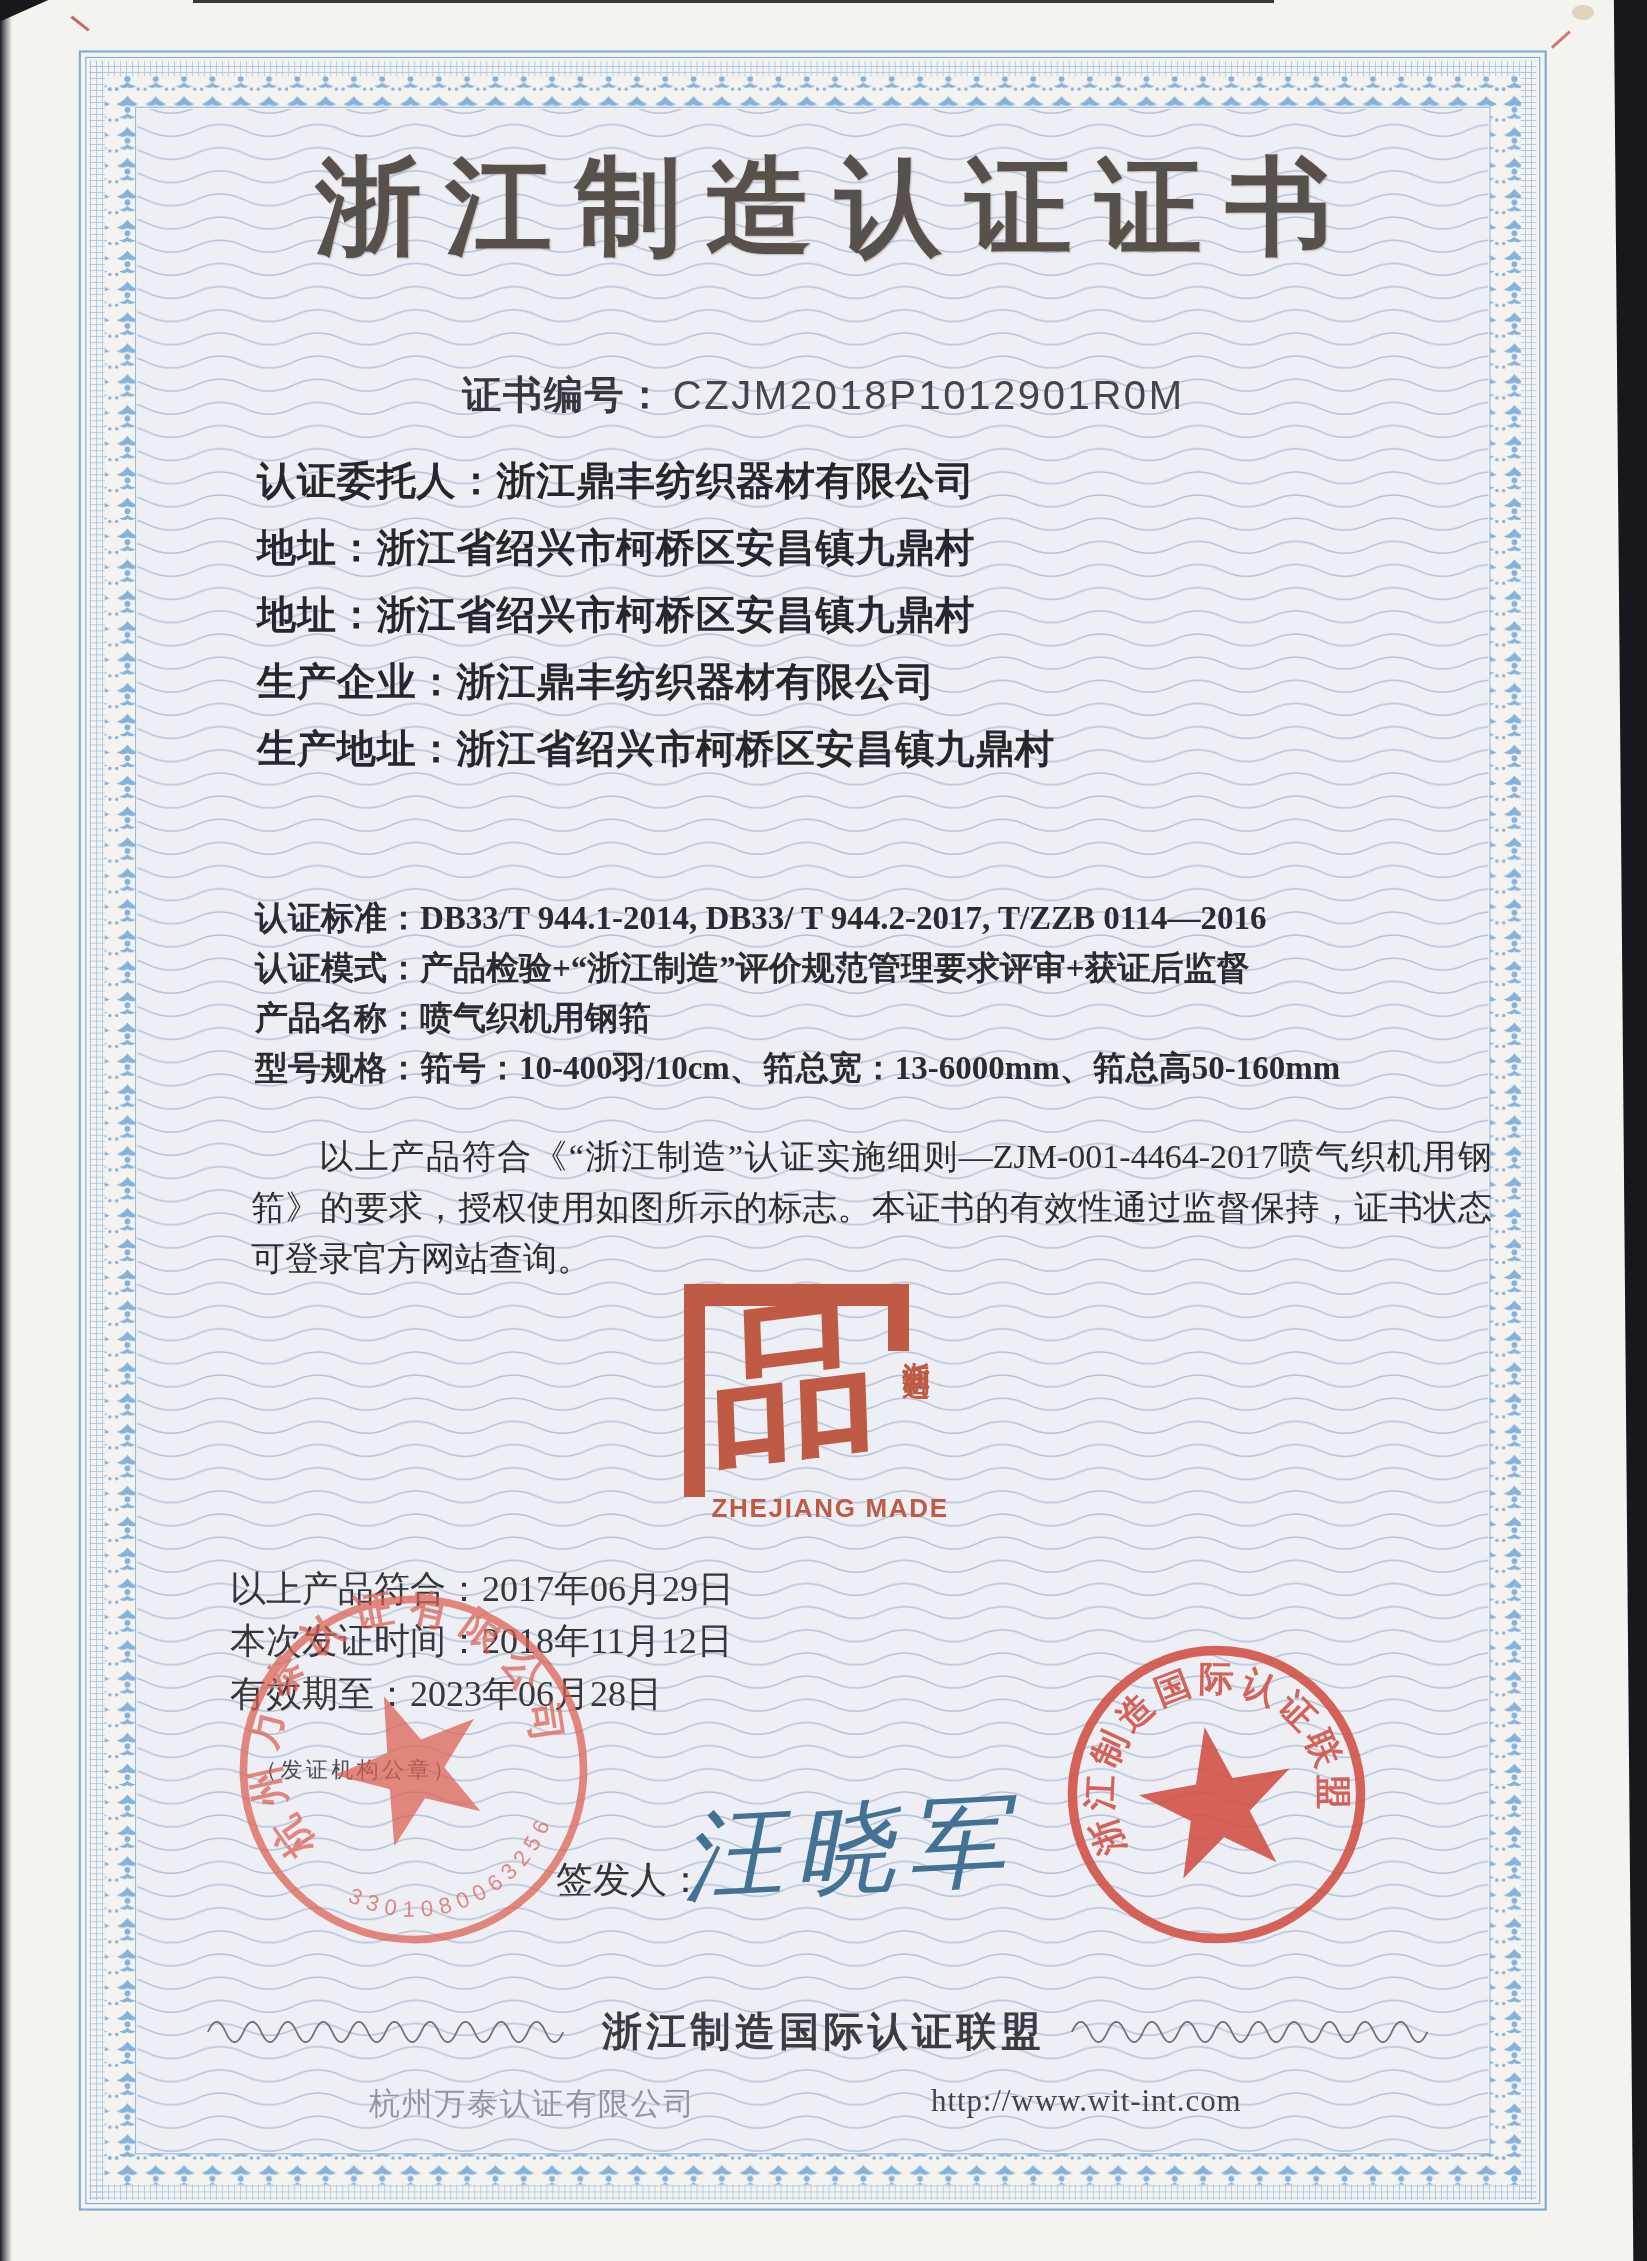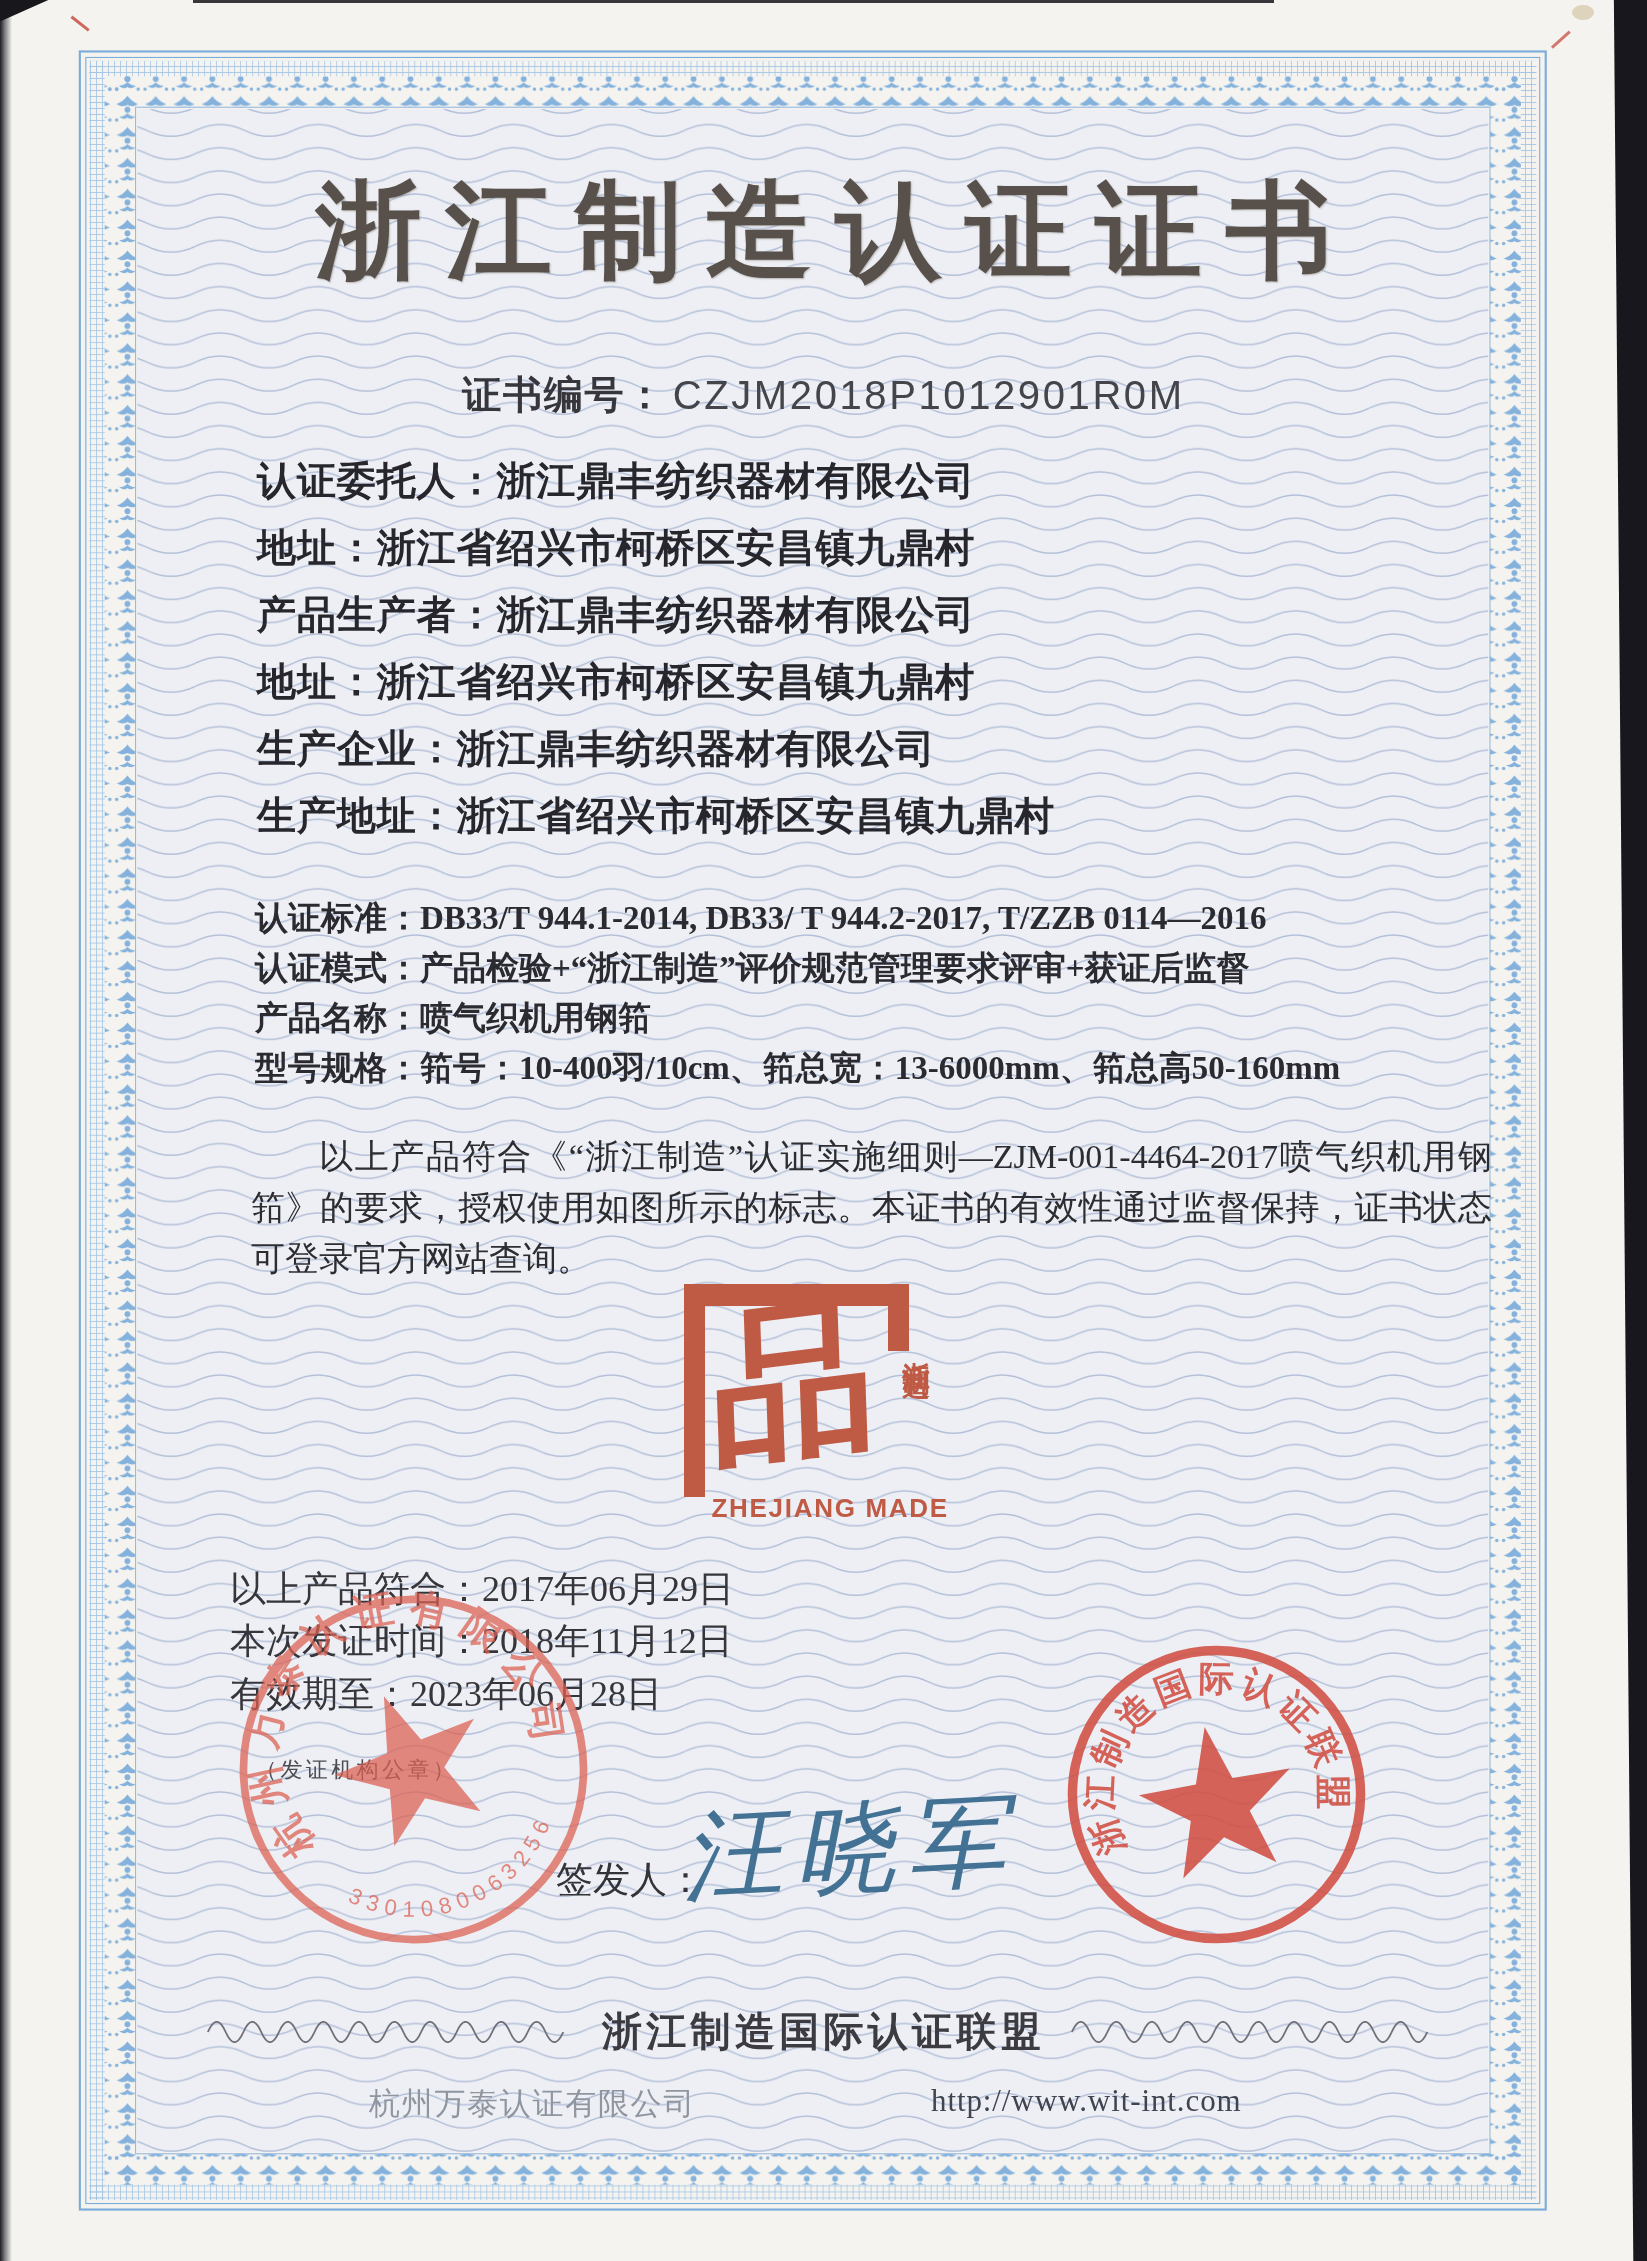--- a/index.html
+++ b/index.html
@@ -16,21 +16,21 @@
     background:linear-gradient(90deg,#1c1c22 0%,rgba(28,28,34,.55) 40%,rgba(28,28,34,0) 100%);}
   .scan-right{left:1611px;top:0;width:36px;height:2261px;background:#17171d;
     clip-path:polygon(8% 0,100% 0,100% 100%,62% 100%);}
   .scan-topline{left:193px;top:0;width:1081px;height:3.4px;background:#15151b;opacity:.85;}
   .scan-tl{left:-15.4px;top:-12px;width:77px;height:22px;background:#17171c;transform:rotate(-24deg);}
   .smudge{left:1572px;top:5.1px;width:22px;height:15.4px;border-radius:50%;background:#d9ccb4;opacity:.85;}
   .tick-red-tl{left:69px;top:22px;width:22px;height:3.4px;background:#c2453c;transform:rotate(38deg);opacity:.8;}
   .tick-red-tr{left:1549px;top:38px;width:24px;height:3.4px;background:#c2453c;transform:rotate(-42deg);opacity:.7;}
 
   
-  .title{left:0;top:160px;width:1647px;text-align:center;
+  .title{left:0;top:136px;width:1647px;text-align:center;
     font-size:106px;font-weight:900;color:#58504a;
     letter-spacing:24px;padding-left:24px;box-sizing:border-box;
     text-shadow:0.9px 0.9px 1.7px rgba(90,80,70,.35);}
   .certno{left:0;top:368px;width:1647px;display:flex;justify-content:center;align-items:center;}
   .certno .lbl{font-family:"Liberation Sans","DejaVu Sans",sans-serif;font-weight:700;
     font-size:39px;color:#36363c;letter-spacing:1.7px;}
   .certno .num{font-family:"Liberation Sans","DejaVu Sans",sans-serif;font-weight:500;
     font-size:40px;color:#44444b;letter-spacing:2.6px;margin-left:6.9px;}
 
   .info-block{left:257px;top:461px;width:1244px;}
@@ -126,21 +126,20 @@
   <div class="abs title">浙江制造认证证书</div>
 
   <div class="abs certno">
     <span class="lbl">证书编号：</span>
     <span class="num">CZJM2018P1012901R0M</span>
   </div>
 
   <div class="abs info-block">
     <div class="line"><span>认证委托人：</span><span>浙江鼎丰纺织器材有限公司</span></div>
     <div class="line"><span>地址：</span><span>浙江省绍兴市柯桥区安昌镇九鼎村</span></div>
-    <div class="line"><span>产品生产者：</span><span>浙江鼎丰纺织器材有限公司</span></div>
     <div class="line"><span>地址：</span><span>浙江省绍兴市柯桥区安昌镇九鼎村</span></div>
     <div class="line"><span>生产企业：</span><span>浙江鼎丰纺织器材有限公司</span></div>
     <div class="line"><span>生产地址：</span><span>浙江省绍兴市柯桥区安昌镇九鼎村</span></div>
   </div>
 
   <div class="abs spec-block">
     <div class="line"><span>认证标准：</span><span>DB33/T 944.1-2014, DB33/ T 944.2-2017, T/ZZB 0114—2016</span></div>
     <div class="line"><span>认证模式：</span><span>产品检验+“浙江制造”评价规范管理要求评审+获证后监督</span></div>
     <div class="line"><span>产品名称：</span><span>喷气织机用钢筘</span></div>
     <div class="line"><span>型号规格：</span><span>筘号：10-400羽/10cm、筘总宽：13-6000mm、筘总高50-160mm</span></div>

